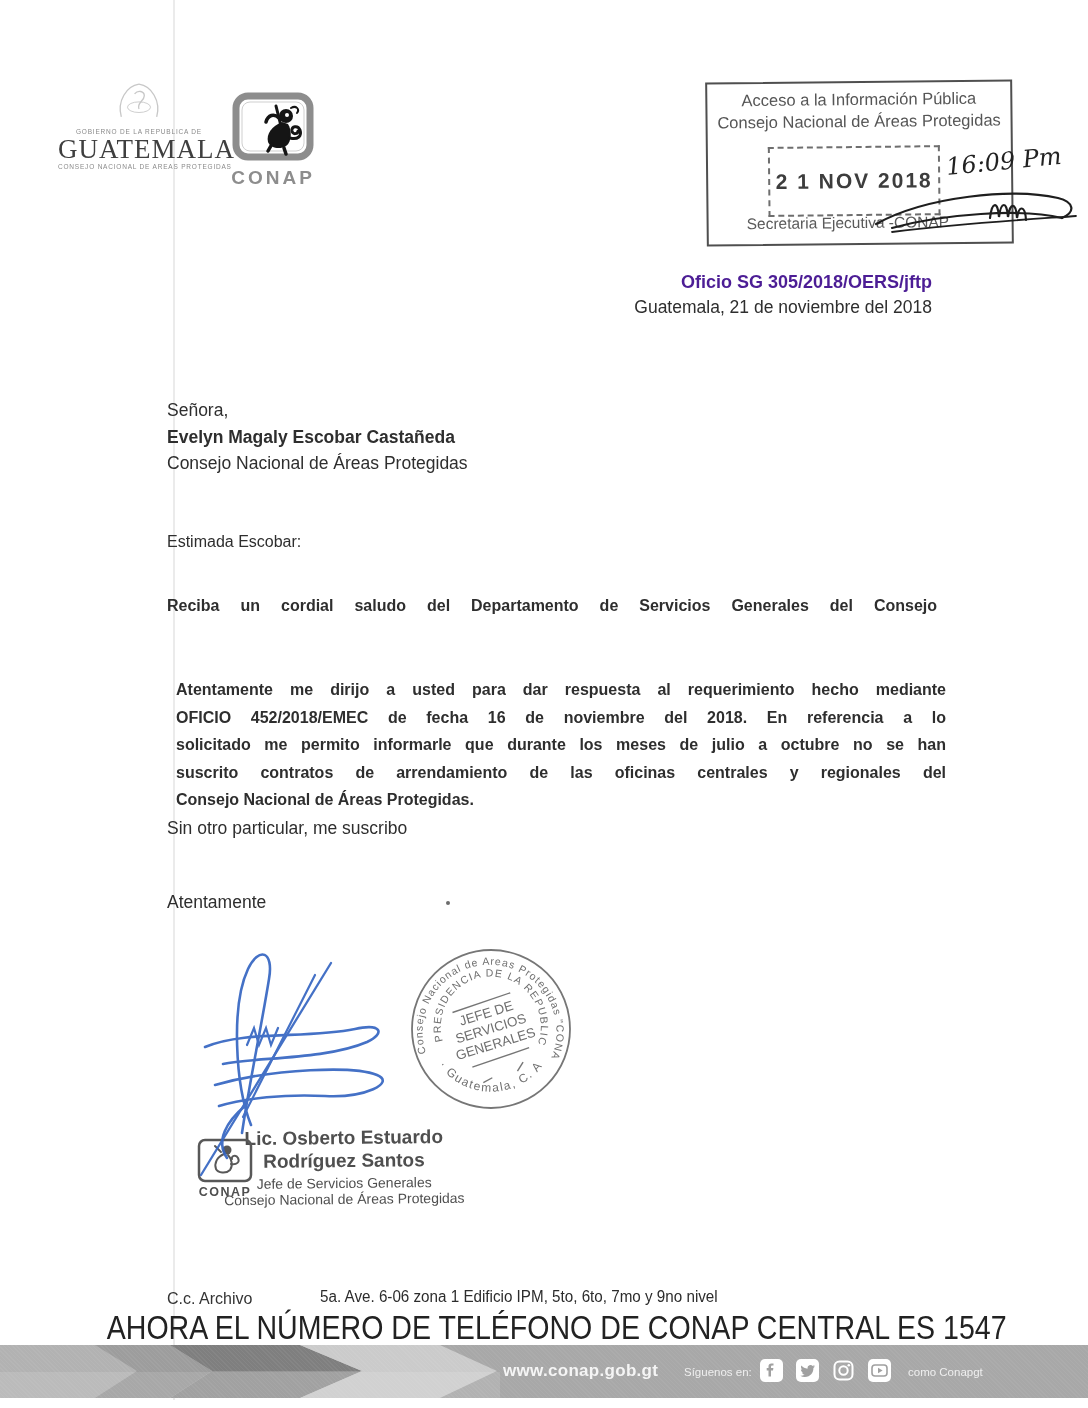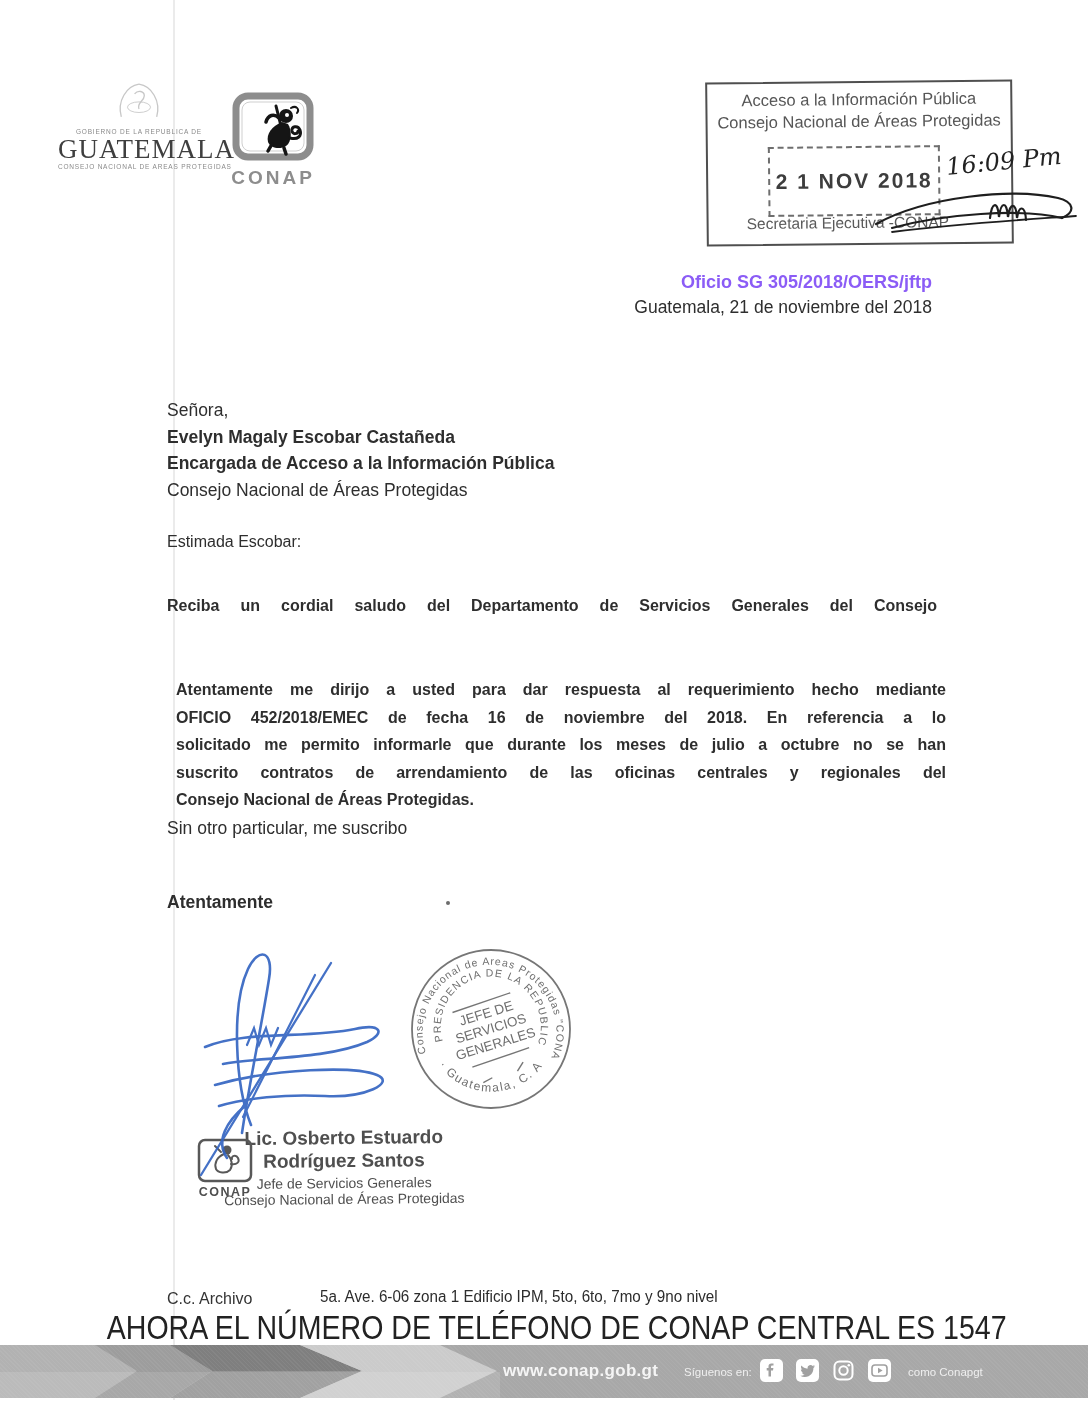--- a/index.html
+++ b/index.html
@@ -33,34 +33,34 @@
   }
   .stamp-time{
     position:absolute;left:238px;top:66px;font-family:"DejaVu Serif",serif;font-style:italic;
     font-size:24px;color:#222;transform:rotate(-5deg);white-space:nowrap;
   }
   .stamp-foot{position:absolute;left:38px;bottom:11px;font-size:15.5px;color:#5a5a5a;}
   .stamp-sign{left:872px;top:180px;}
 
   
   .refblock{right:156px;top:270px;text-align:right;line-height:25px;}
-  .ref1{font-size:18px;font-weight:700;color:#8b5cf6;}
+  .ref1{font-size:18px;font-weight:700;color:#4c1d95;}
   .ref2{font-size:17.5px;}
 
   
   .addr{left:167px;top:397px;font-size:17.5px;line-height:26.5px;}
   .bold{font-weight:700;}
   .salut{left:167px;top:533px;font-size:16px;}
   .para{left:167px;top:0;width:770px;font-size:16px;line-height:27.5px;font-weight:bold;}
   .p1{top:592px;}
   .p2{top:676px;margin-left:9px;}
   .jl{text-align:justify;text-align-last:justify;}
   .jl-last{text-align:left;}
   .close1{left:167px;top:818px;font-size:17.5px;}
-  .close2{left:167px;top:892px;font-size:17.5px;font-weight:bold;}
+  .close2{left:167px;top:892px;font-size:17.5px;}
   .speck{left:446px;top:901px;width:4px;height:4px;border-radius:50%;background:#6c6c6c;}
 
   
   .bluesig{left:185px;top:935px;z-index:3;}
   .seal{left:402px;top:940px;z-index:2;}
   .mini-stamp{left:196px;top:1138px;width:58px;text-align:center;z-index:1;}
   .mini-stamp-label{font-size:12.5px;font-weight:700;letter-spacing:1.5px;color:#4e4e4e;margin-top:-2px;}
   .signer{left:222px;top:1126px;width:244px;text-align:center;color:#4f4f4f;transform:rotate(-0.6deg);}
   .signer-n{font-size:19px;font-weight:700;line-height:23px;}
   .signer-t{font-size:14px;line-height:16px;margin-top:3px;}
@@ -138,21 +138,20 @@
   </svg>
 
   <div class="abs refblock">
     <div class="ref1">Oficio SG 305/2018/OERS/jftp</div>
     <div class="ref2">Guatemala, 21 de noviembre del 2018</div>
   </div>
 
   <div class="abs addr">
     <div>Señora,</div>
     <div class="bold">Evelyn Magaly Escobar Castañeda</div>
-    <div class="bold">Encargada de Acceso a la Información Pública</div>
     <div>Consejo Nacional de Áreas Protegidas</div>
   </div>
 
   <div class="abs salut">Estimada Escobar:</div>
 
   <div class="abs para p1">
     <div class="jl">Reciba un cordial saludo del Departamento de Servicios Generales del Consejo</div>
   </div>
 
   <div class="abs para p2">

